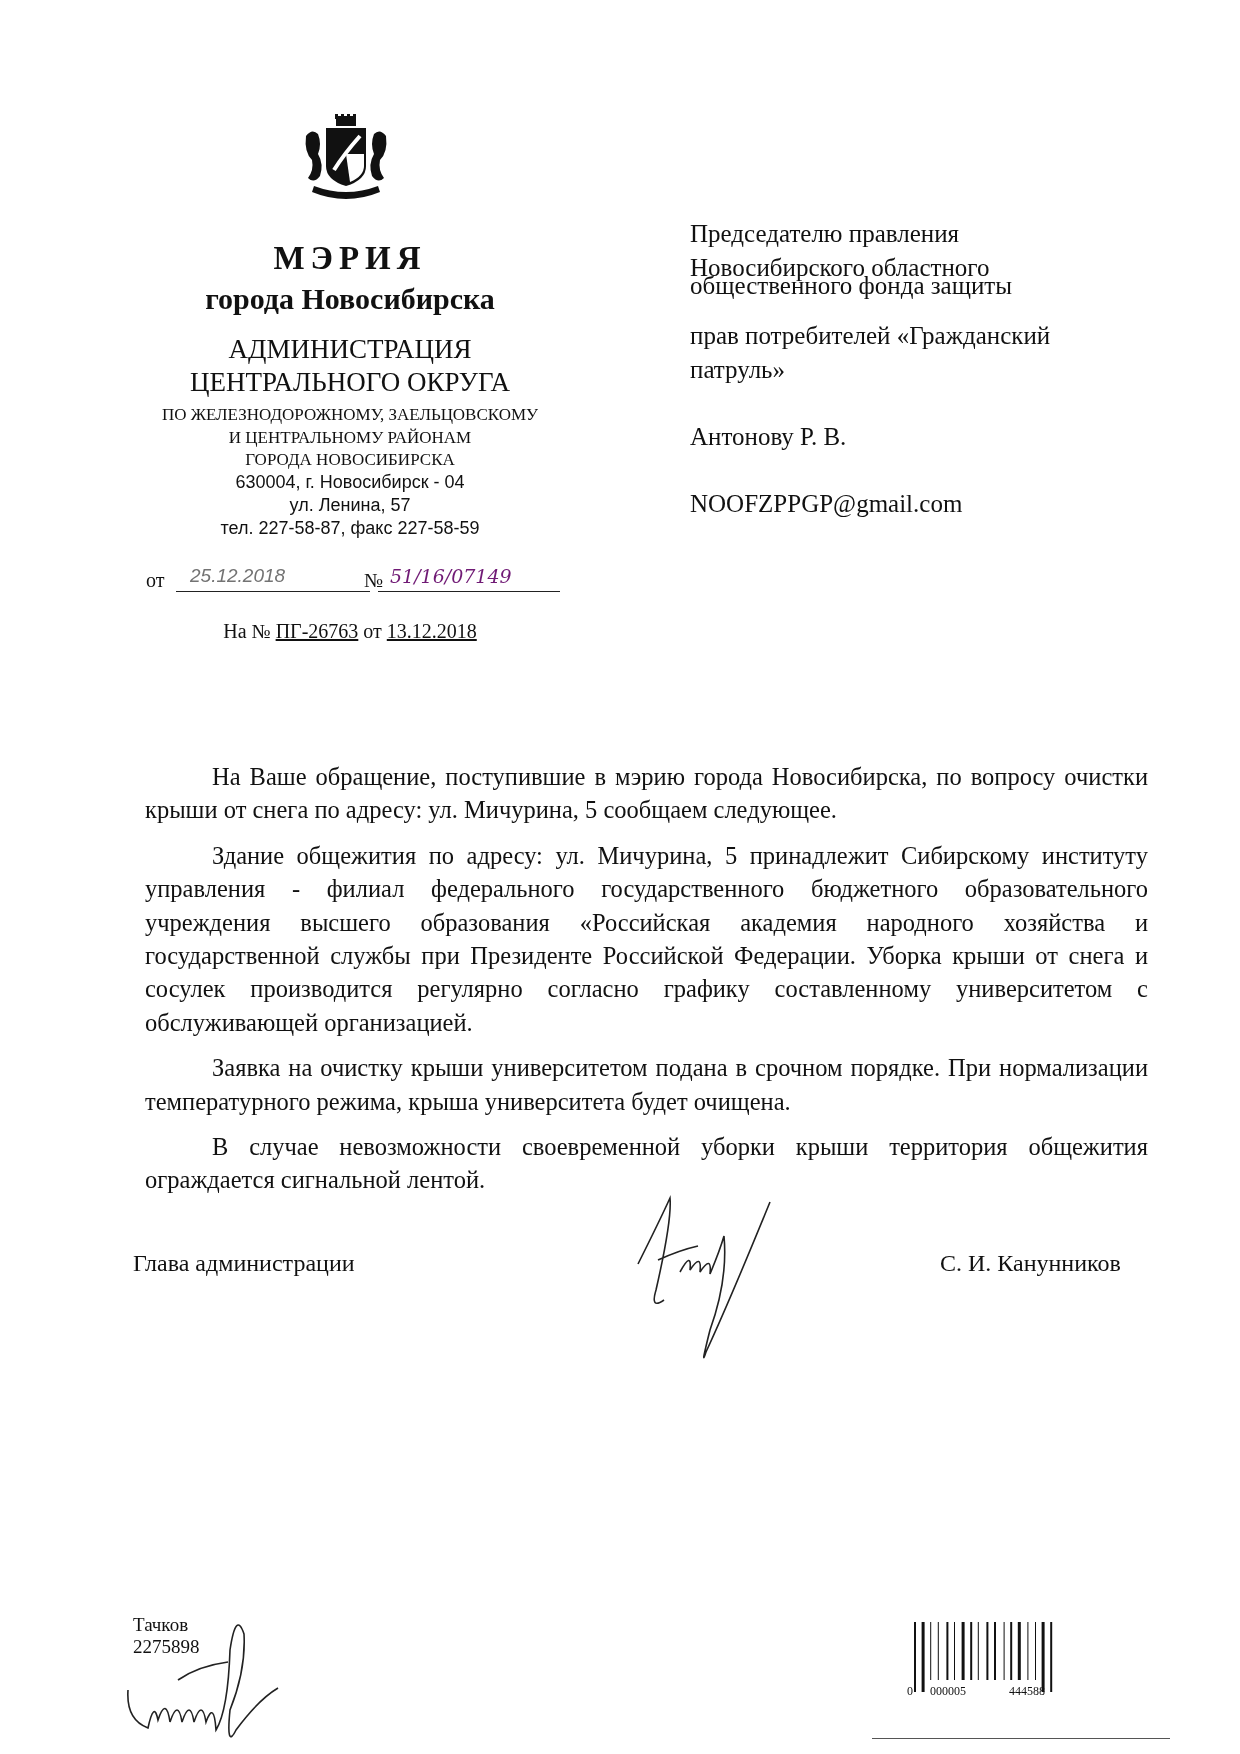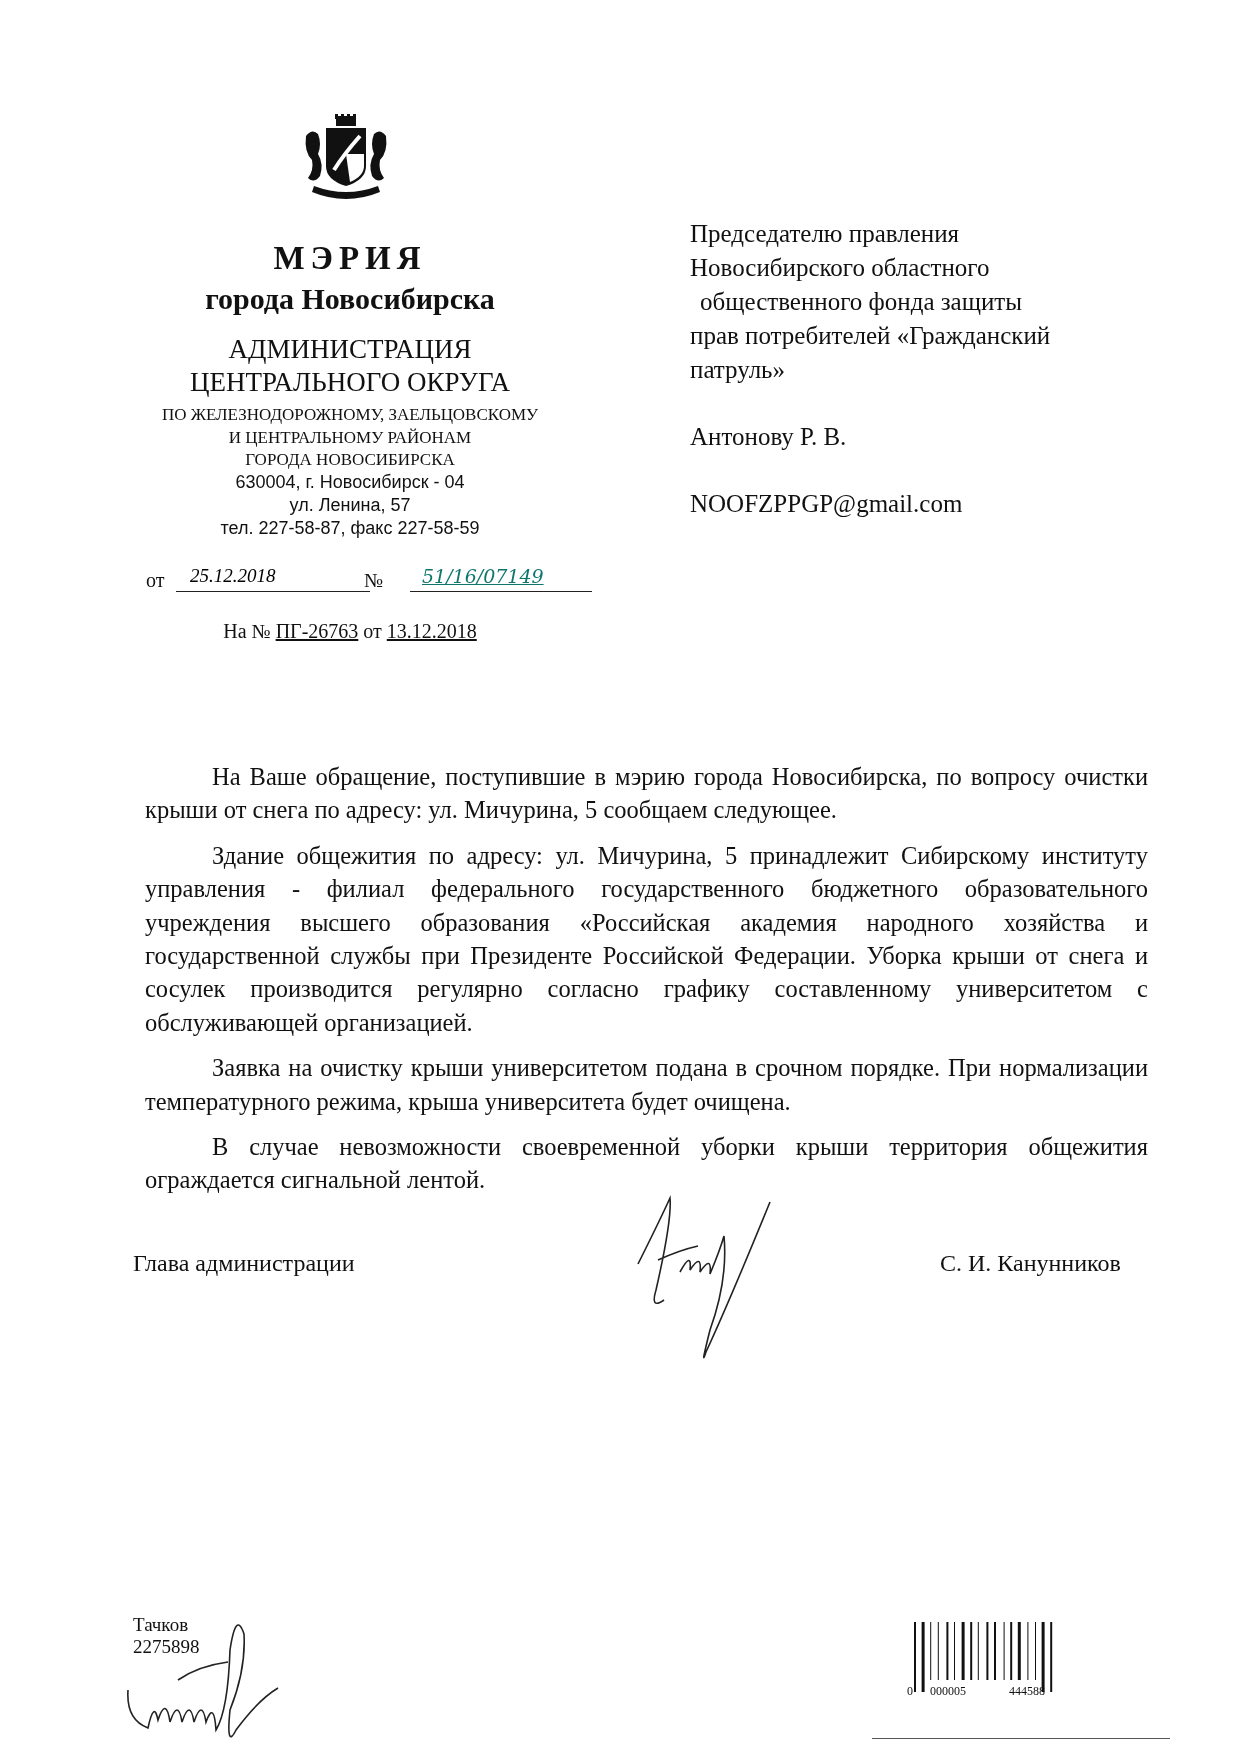--- a/index.html
+++ b/index.html
@@ -10,27 +10,27 @@
   #meria { top:240px; font-size:33px; font-weight:bold; letter-spacing:6px; }
   #city { top:282px; font-size:30px; font-weight:bold; }
   #adm1 { top:334px; font-size:27px; }
   #adm2 { top:367px; font-size:27px; }
   .small { font-size:17px; }
   #d1 { top:405px; } #d2 { top:428px; } #d3 { top:450px; }
   .sans { font-family:"Liberation Sans", sans-serif; font-size:18px; }
   #a1 { top:472px; } #a2 { top:495px; } #a3 { top:518px; }
   #reg-row { left:146px; top:565px; font-size:20px; width:420px; height:30px; }
   #reg-ot { position:absolute; left:0; top:4px; }
-  #reg-date { position:absolute; left:30px; top:0; width:180px; border-bottom:1.5px solid #222; font-family:Liberation Serif, serif; font-style:italic; font-size:19px; padding-left:14px; color:#000000; height:26px; }
+  #reg-date { position:absolute; left:30px; top:0; width:180px; border-bottom:1.5px solid #222; font-family:Liberation Sans, sans-serif; font-style:italic; font-size:19px; padding-left:14px; color:#737373; height:26px; }
   #reg-no { position:absolute; left:218px; top:4px; }
-  #reg-num { position:absolute; left:264px; top:0; width:170px; border-bottom:1.5px solid #222; font-family:"DejaVu Serif", serif; font-style:italic; font-size:19px; padding-left:12px; color:#0f766e; height:26px;text-decoration:underline; }
+  #reg-num { position:absolute; left:232px; top:0; width:170px; border-bottom:1.5px solid #222; font-family:"DejaVu Serif", serif; font-style:italic; font-size:19px; padding-left:12px; color:#701a75; height:26px; }
   #ref { left:120px; width:460px; top:620px; text-align:center; font-size:20px; }
   .u { text-decoration:underline;margin-top:37px; }
   .rcp { left:690px; font-size:25px; white-space:nowrap; }
-  #r1 { top:220px; } #r2 { top:254px; } #r3 { top:288px;margin-left:10px; } #r4 { top:322px; } #r5 { top:356px; }
+  #r1 { top:220px; } #r2 { top:254px; } #r3 { top:272px; } #r4 { top:322px; } #r5 { top:356px; }
   #r6 { top:423px; } #r7 { top:490px; }
   #body { left:133px; top:748px; width:1027px; font-size:24.5px; line-height:33.4px; text-align:justify; }
   #body p { margin:12px; text-indent:67px; }
   #sig-title { left:133px; top:1250px; font-size:24px; }
   #sig-name { left:940px; top:1250px; font-size:24px; }
   #sig-mark { left:620px; top:1180px; width:220px; height:190px; }
   #exec-name { left:133px; top:1614px; font-size:19px; }
   #exec-phone { left:133px; top:1636px; font-size:19px; }
   #exec-mark { left:118px; top:1610px; width:220px; height:135px; }
   #barcode { left:910px; top:1620px; width:200px; height:78px; }

